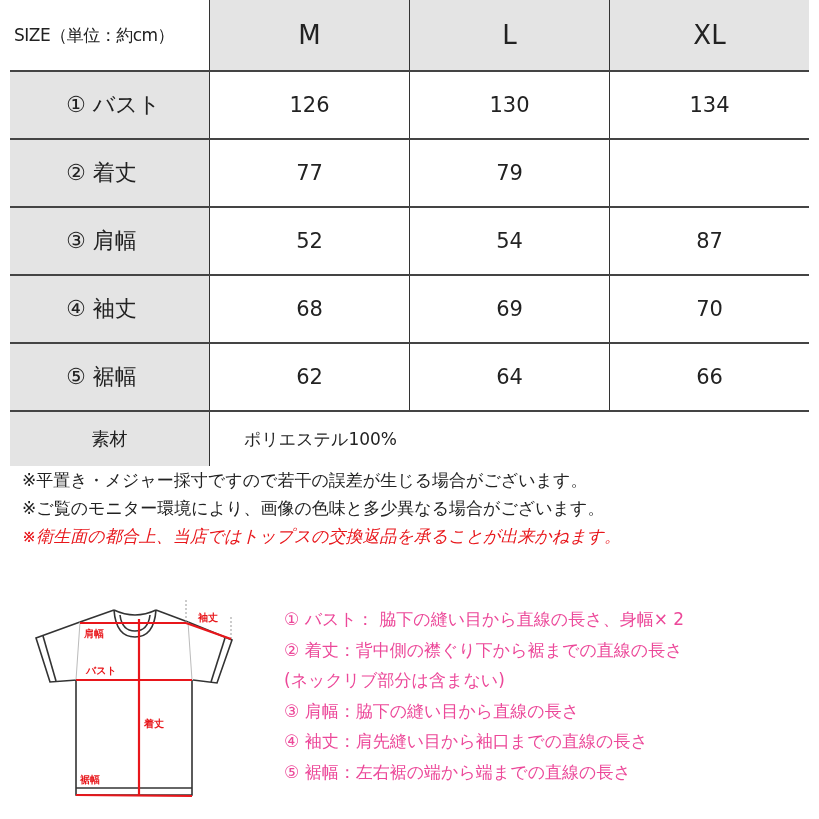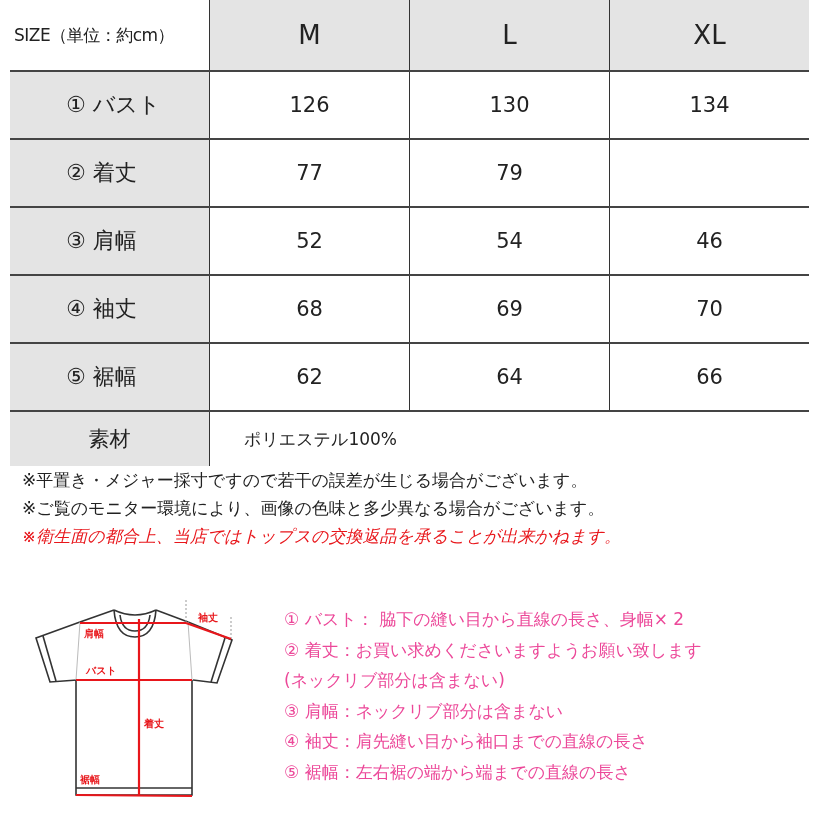--- a/index.html
+++ b/index.html
@@ -13,21 +13,21 @@
   .c2 { width:200px; border-right:1.5px solid #333; }
   .c3 { width:199px; }
   .hdr .c1, .hdr .c2, .hdr .c3 { background:#e4e4e4; }
   .hdr .c0 { background:#ffffff; font-size:17px; justify-content:flex-start; padding-left:4px; letter-spacing:-0.5px; }
   .hdr .size { font-size:26px; color:#222; }
   .hdr { height:70px; border-bottom:2px solid #444; }
   .drow { height:66px; border-bottom:2px solid #444; }
   .drow .c0 { font-size:22px; justify-content:flex-start; padding-left:56px; }
   .drow .num { font-size:21px; }
   .mrow { height:54px; }
-  .mrow .c0 { font-size:21px; border-right:1.5px solid #333; }
+  .mrow .c0 { font-size:18px; border-right:1.5px solid #333; }
   .mrow .val { flex:1; justify-content:flex-start; padding-left:34px; font-size:17px; }
   .notes { position:absolute; left:22px; top:466px; font-size:17px; line-height:28px; }
   .note { white-space:nowrap; }
   .red { color:#e8161b;font-style:italic; }
   .indent { padding-left:16px; }
   .diagram { position:absolute; left:20px; top:595px; width:230px; height:215px; }
   .legend { position:absolute; left:284px; top:604px; font-size:17px; line-height:30.5px; color:#ec4899; }
   .legend .li { white-space:nowrap; }
 </style>
 </head>
@@ -49,21 +49,21 @@
   </div>
   <div class="row drow">
     <div class="cell c0">② 着丈</div>
     <div class="cell c1 num">77</div>
     <div class="cell c2 num">79</div>
   </div>
   <div class="row drow">
     <div class="cell c0">③ 肩幅</div>
     <div class="cell c1 num">52</div>
     <div class="cell c2 num">54</div>
-    <div class="cell c3 num">46</div>
+    <div class="cell c3 num">87</div>
   </div>
   <div class="row drow">
     <div class="cell c0">④ 袖丈</div>
     <div class="cell c1 num">68</div>
     <div class="cell c2 num">69</div>
     <div class="cell c3 num">70</div>
   </div>
   <div class="row drow">
     <div class="cell c0">⑤ 裾幅</div>
     <div class="cell c1 num">62</div>
@@ -124,18 +124,18 @@
       <text x="178" y="26">袖丈</text>
       <text x="66" y="79">バスト</text>
       <text x="124" y="132">着丈</text>
       <text x="60" y="188">裾幅</text>
     </g>
   </svg>
 </div>
 
 <div class="legend">
   <div class="li">① バスト： 脇下の縫い目から直線の長さ、身幅× 2</div>
-  <div class="li">② 着丈：お買い求めくださいますようお願い致します</div>
+  <div class="li">② 着丈：背中側の襟ぐり下から裾までの直線の長さ</div>
   <div class="li">(ネックリブ部分は含まない)</div>
-  <div class="li">③ 肩幅：ネックリブ部分は含まない</div>
+  <div class="li">③ 肩幅：脇下の縫い目から直線の長さ</div>
   <div class="li">④ 袖丈：肩先縫い目から袖口までの直線の長さ</div>
   <div class="li">⑤ 裾幅：左右裾の端から端までの直線の長さ</div>
 </div>
 
 </body></html>

